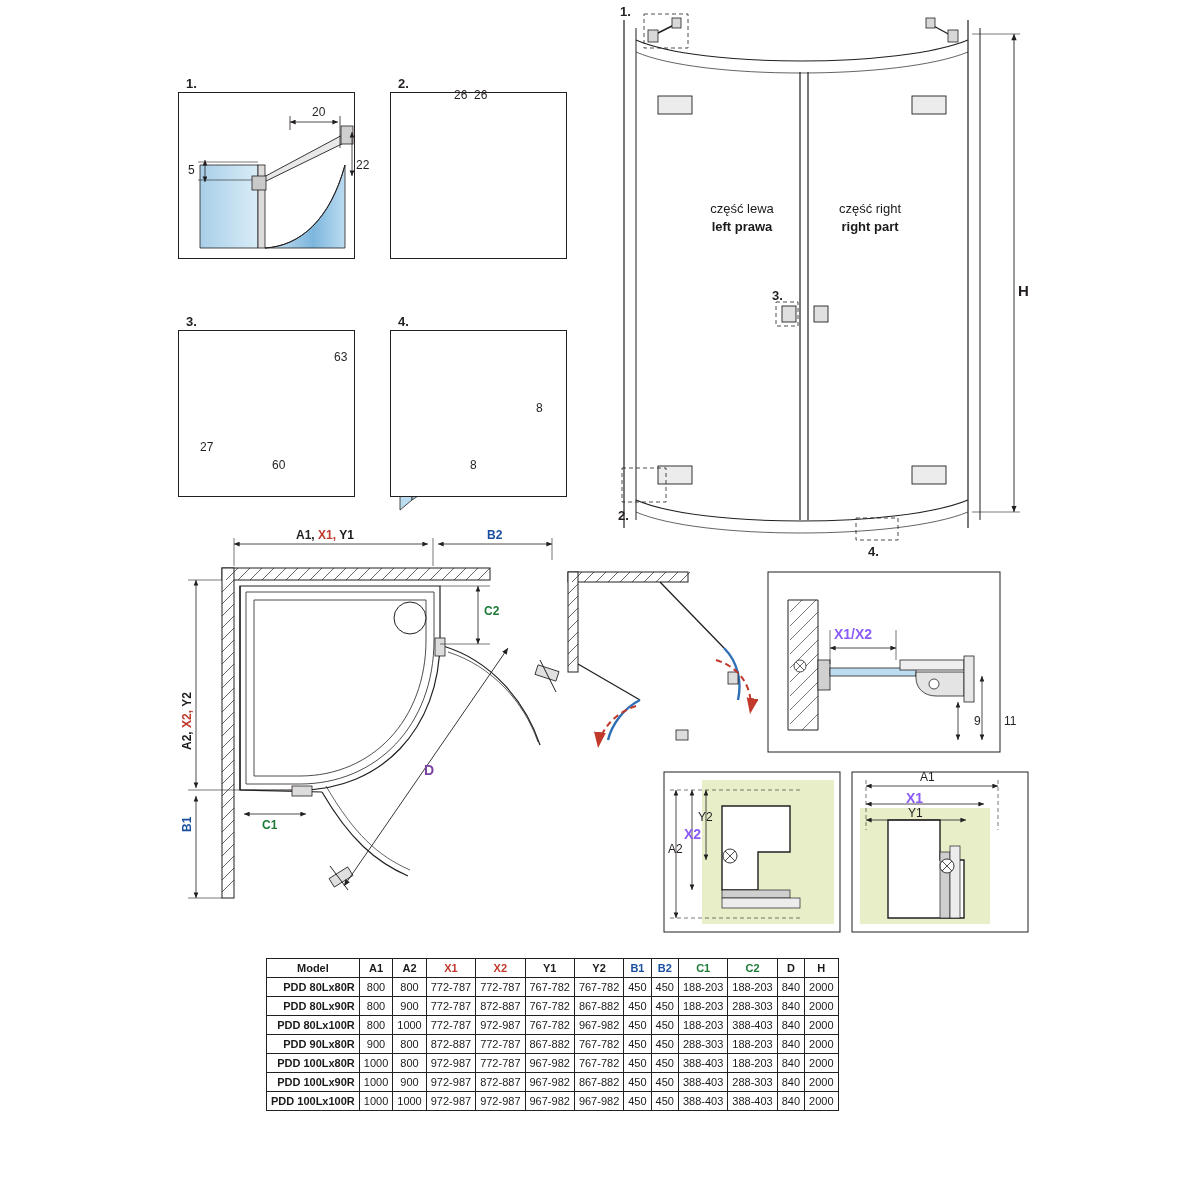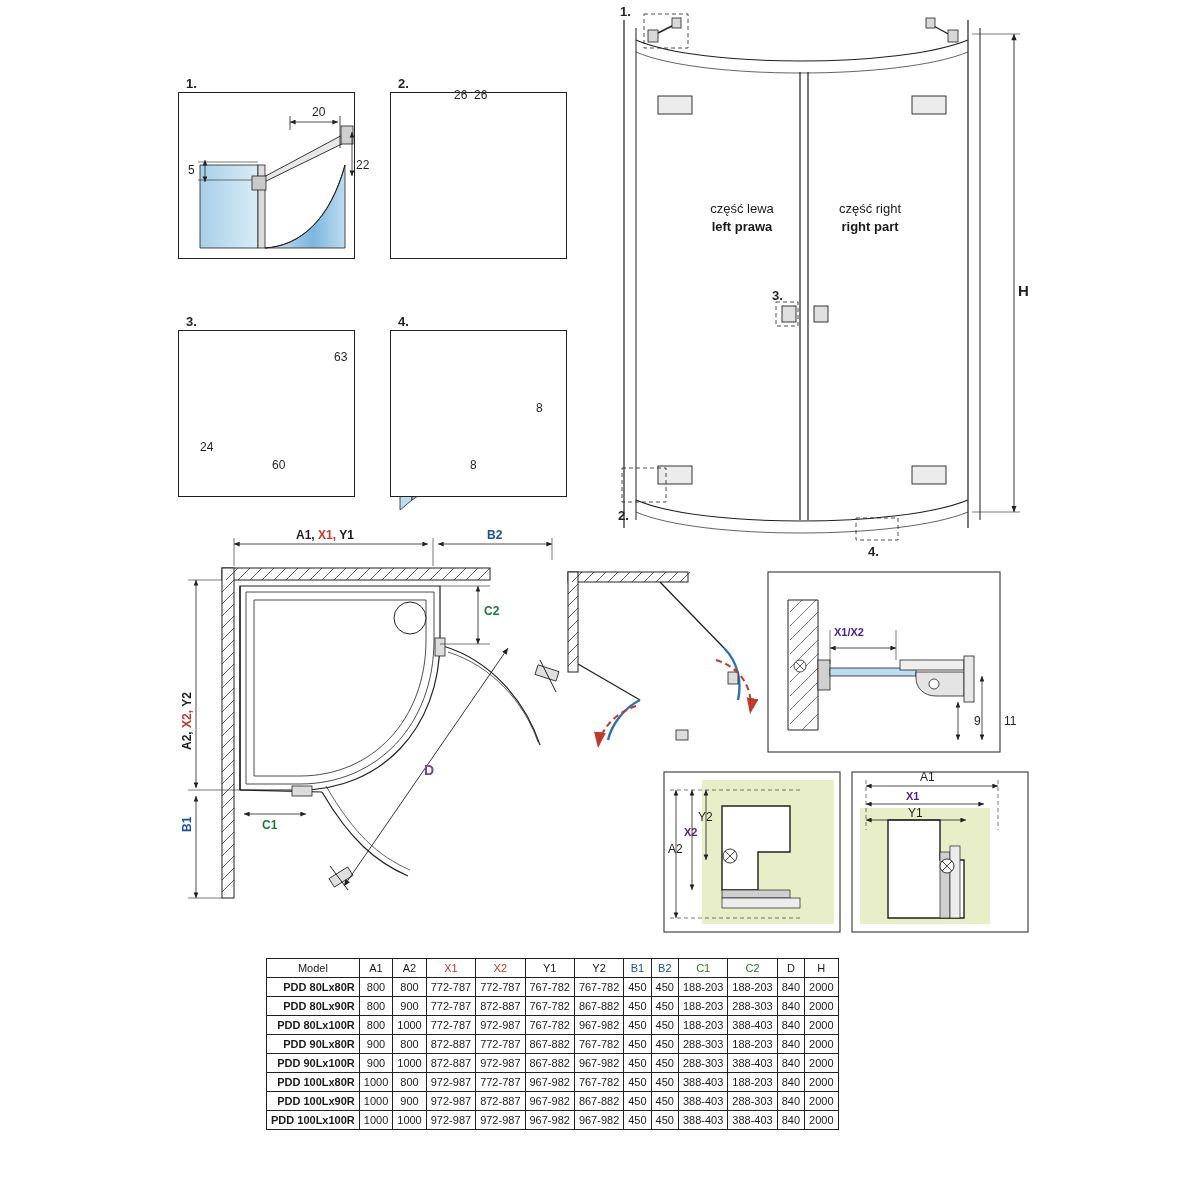--- a/index.html
+++ b/index.html
@@ -2,27 +2,27 @@
 <html><head>
 <meta charset="utf-8">
 <style>
   html,body{margin:0;padding:0;background:#fff;}
   body{width:1200px;height:1200px;position:relative;font-family:"Liberation Sans",sans-serif;color:#1a1a1a;overflow:hidden;}
   .abs{position:absolute;}
   .box{position:absolute;border:1px solid #231f20;background:#fff;}
   .lbl{position:absolute;font-size:13px;font-weight:bold;color:#231f20;}
   .dim{position:absolute;font-size:12px;color:#231f20;}
   .dimb{position:absolute;font-size:12px;color:#1a4fa0;font-weight:bold;}
-  .dimr{position:absolute;font-size:11px;color:#4c1d95;font-weight:bold;}
+  .dimr{position:absolute;font-size:14px;color:#8b5cf6;font-weight:bold;}
   .dimg{position:absolute;font-size:12px;color:#1d7a35;font-weight:bold;}
   .dimp{position:absolute;font-size:12px;color:#7a3fa0;font-weight:bold;}
   svg{position:absolute;left:0;top:0;overflow:visible;}
   table.spec{position:absolute;border-collapse:collapse;font-size:11px;}
   table.spec th,table.spec td{border:1px solid #231f20;text-align:center;padding:3px 4px;white-space:nowrap;}
-  table.spec th{font-weight:normal;}
+  table.spec th{font-weight:bold;}
   table.spec td.model{font-weight:bold;text-align:right;}
   .c-red{color:#c0392b;}
   .ctext{position:absolute;font-size:13px;text-align:center;line-height:1.35;}
 </style>
 </head>
 <body>
 
 <div class="box" style="left:178px;top:92px;width:175px;height:165px;"></div>
 <div class="lbl" style="left:186px;top:76px;">1.</div>
 <svg width="1200" height="1200" style="pointer-events:none;">
@@ -322,21 +322,21 @@
 <div class="lbl" style="left:186px;top:314px;">3.</div>
 <div class="box" style="left:390px;top:330px;width:175px;height:165px;"></div>
 <div class="lbl" style="left:398px;top:314px;">4.</div>
 
 <div class="dim" style="left:312px;top:105px;">20</div>
 <div class="dim" style="left:188px;top:163px;">5</div>
 <div class="dim" style="left:356px;top:158px;">22</div>
 <div class="dim" style="left:454px;top:88px;">26</div>
 <div class="dim" style="left:474px;top:88px;">26</div>
 <div class="dim" style="left:334px;top:350px;">63</div>
-<div class="dim" style="left:200px;top:440px;">24</div>
+<div class="dim" style="left:200px;top:440px;">27</div>
 <div class="dim" style="left:272px;top:458px;">60</div>
 <div class="dim" style="left:536px;top:401px;">8</div>
 <div class="dim" style="left:470px;top:458px;">8</div>
 
 <div class="ctext" style="left:672px;top:200px;width:140px;">
   <div>część lewa</div>
   <div style="font-weight:bold;">left prawa</div>
 </div>
 <div class="ctext" style="left:800px;top:200px;width:140px;">
   <div>część right</div>
@@ -449,35 +449,20 @@
         <td>867-882</td>
         <td>767-782</td>
         <td>450</td>
         <td>450</td>
         <td>288-303</td>
         <td>188-203</td>
         <td>840</td>
         <td>2000</td>
       </tr>
       <tr>
-        <td class="model">PDD 90Lx100R</td>
-        <td>900</td>
-        <td>1000</td>
-        <td>872-887</td>
-        <td>972-987</td>
-        <td>867-882</td>
-        <td>967-982</td>
-        <td>450</td>
-        <td>450</td>
-        <td>288-303</td>
-        <td>388-403</td>
-        <td>840</td>
-        <td>2000</td>
-      </tr>
-      <tr>
         <td class="model">PDD 100Lx80R</td>
         <td>1000</td>
         <td>800</td>
         <td>972-987</td>
         <td>772-787</td>
         <td>967-982</td>
         <td>767-782</td>
         <td>450</td>
         <td>450</td>
         <td>388-403</td>

